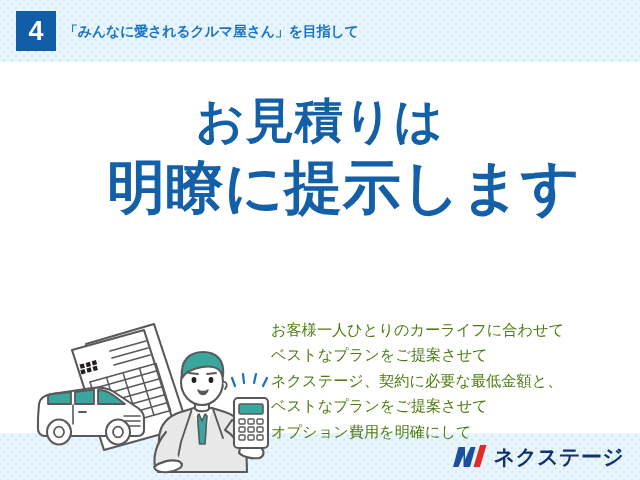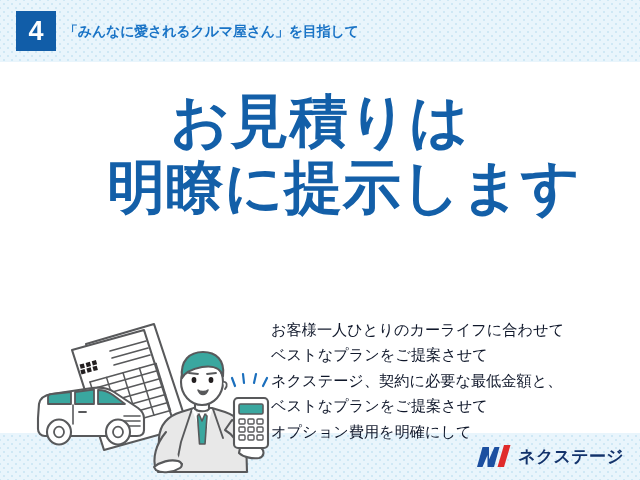--- a/index.html
+++ b/index.html
@@ -82,37 +82,37 @@
     text-align: center;
     color: #135fa8;
     font-weight: bold;
     letter-spacing: 1px;
   }
   .headline-line {
     display: block;
     white-space: nowrap;
   }
   #headline-line1 {
-    font-size: 58px;
+    font-size: 48px;
     line-height: 66px;
   }
   #headline-line2 {
     font-size: 58px;
     line-height: 66px;
     letter-spacing: 0.5px;
     padding-left: 48px;
   }
 
   
   #body-copy {
     position: absolute;
     left: 271px;
     top: 255px;
     width: 360px;
-    color: #0f172a;
+    color: #4d7c0f;
     font-size: 15.2px;
     line-height: 25.4px;
     letter-spacing: 0px;
   }
   #body-copy .copy-line {
     display: block;
     white-space: nowrap;
   }
 
   
@@ -143,21 +143,21 @@
     display: flex;
     align-items: center;
     gap: 7px;
   }
   #logo-mark {
     width: 34px;
     height: 23px;
     display: block;
   }
   #logo-text {
-    font-size: 17px;
+    font-size: 21px;
     font-weight: bold;
     color: #12326b;
     letter-spacing: 0.3px;
     line-height: 23px;
     white-space: nowrap;
   }
 </style>
 </head>
 <body>
 

